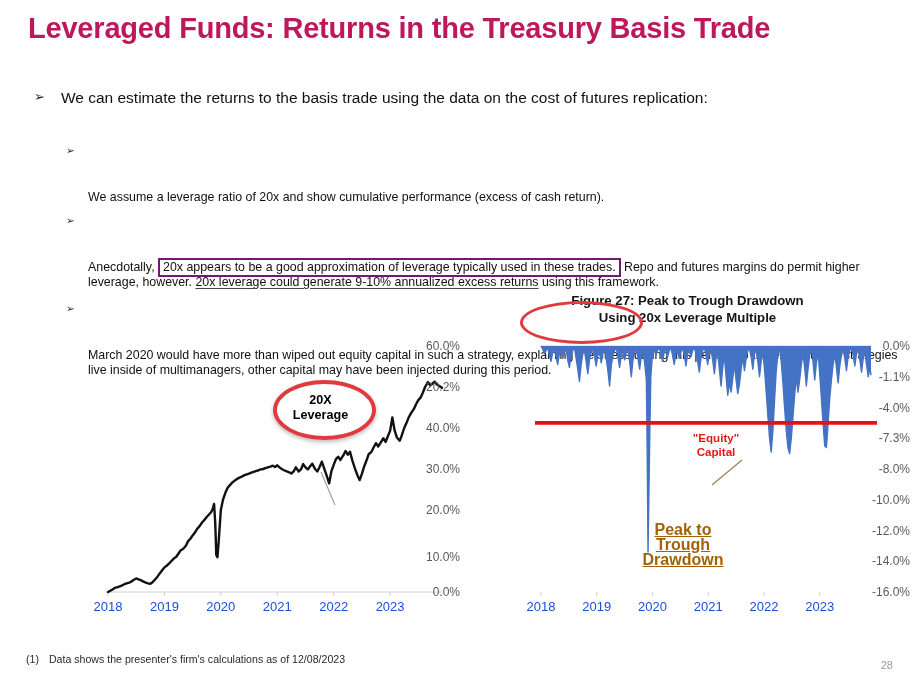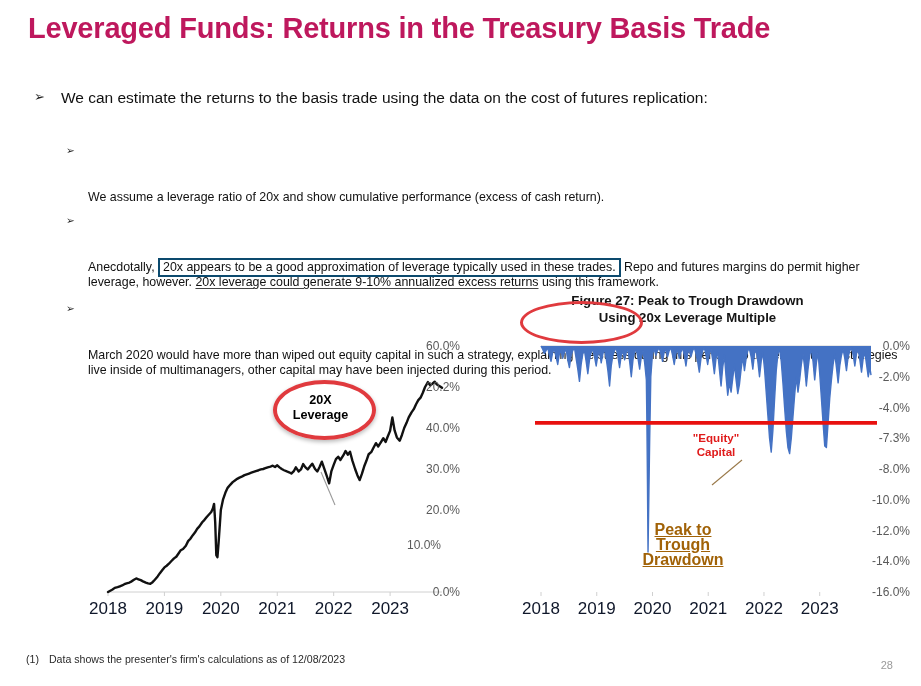--- a/index.html
+++ b/index.html
@@ -76,21 +76,21 @@
     flex: 0 0 auto;
     width: 10px;
   }
   .bullet-l2 .text {
     font-size: 12.4px;
     line-height: 15.5px;
     color: #111111;
     margin-top: 48px;
   }
   .hl-box {
-    border: 2px solid #0c4a6e;
+    border: 2px solid #701a75;
     padding: 0px 3px 1px 3px;
     display: inline;
     box-decoration-break: clone;
     -webkit-box-decoration-break: clone;
   }
   .ul-txt {
     text-decoration: underline;
     text-decoration-color: #444;
     text-underline-offset: 2px;
   }
@@ -114,22 +114,22 @@
     position: absolute;
     right: 0;
     font-size: 12px;
     color: #5a5a5a;
     text-align: right;
     white-space: nowrap;
     transform: translateY(-50%);
   }
   .xlab {
     position: absolute;
-    font-size: 17px;
-    color: #0f172a;
+    font-size: 13px;
+    color: #1d4ed8;
     transform: translateX(-50%);
     white-space: nowrap;
   }
 
   .callout-ellipse {
     position: absolute;
     border: 4px solid #e03a3e;
     border-radius: 50%;
     box-shadow: 0 2px 4px rgba(0,0,0,0.28);
     background: transparent;
@@ -226,21 +226,21 @@
           <line x1="134.41891891891822" y1="258" x2="134.41891891891822" y2="262" stroke="#d0d0d0" stroke-width="1"></line>
           <line x1="190.83783783783645" y1="258" x2="190.83783783783645" y2="262" stroke="#d0d0d0" stroke-width="1"></line>
           <line x1="247.2567567567547" y1="258" x2="247.2567567567547" y2="262" stroke="#d0d0d0" stroke-width="1"></line>
           <line x1="303.6756756756729" y1="258" x2="303.6756756756729" y2="262" stroke="#d0d0d0" stroke-width="1"></line>
           <line x1="360.0945945945911" y1="258" x2="360.0945945945911" y2="262" stroke="#d0d0d0" stroke-width="1"></line>
           <path d="M78.00 258.00 L80.26 256.77 L82.51 255.54 L84.77 253.90 L87.59 253.08 L89.85 252.26 L92.10 251.44 L94.36 250.21 L96.62 249.39 L99.44 248.57 L101.70 247.34 L103.95 245.70 L106.21 244.47 L108.47 245.29 L110.72 246.11 L112.98 247.34 L115.80 248.57 L118.06 249.39 L120.31 249.80 L122.57 248.16 L124.83 245.70 L127.65 242.42 L129.91 239.14 L132.16 236.27 L134.42 233.40 L136.68 231.76 L138.93 229.71 L141.19 227.25 L144.01 224.38 L146.27 222.74 L148.52 219.46 L150.78 216.18 L153.04 214.95 L155.86 211.67 L158.11 207.16 L160.37 204.70 L162.63 201.42 L164.89 198.55 L167.14 194.86 L169.40 192.40 L172.22 188.30 L174.48 185.84 L176.73 182.97 L178.99 180.51 L181.25 178.05 L182.94 174.36 L184.07 169.85 L185.20 188.30 L186.32 221.10 L187.45 223.15 L188.58 208.80 L190.84 176.00 L193.09 165.34 L195.35 158.78 L197.61 153.86 L200.43 150.58 L202.69 148.12 L204.94 146.48 L207.20 144.84 L209.46 143.61 L212.28 142.38 L214.53 141.15 L216.79 140.33 L219.05 139.51 L221.30 138.69 L223.56 137.87 L225.82 137.05 L228.64 136.23 L230.90 135.41 L233.15 135.00 L235.41 134.18 L237.67 133.36 L240.49 132.54 L242.74 131.72 L245.00 132.95 L247.26 131.31 L249.51 133.36 L251.77 135.00 L254.03 136.23 L256.85 137.46 L259.10 138.28 L261.36 139.51 L263.62 137.46 L265.87 133.36 L268.70 137.46 L270.95 135.41 L273.21 130.08 L275.47 133.36 L277.72 135.41 L279.98 132.54 L282.24 129.67 L285.06 135.00 L287.31 137.46 L289.57 132.95 L291.83 127.62 L294.08 134.18 L296.91 142.38 L299.16 149.35 L301.42 137.05 L303.68 130.90 L305.93 125.16 L308.19 122.70 L310.45 125.98 L313.27 121.47 L315.52 116.96 L317.78 120.65 L320.04 117.78 L322.29 126.39 L325.11 135.00 L327.37 141.15 L329.63 146.07 L331.89 139.92 L334.14 132.54 L336.40 126.80 L338.66 120.24 L341.48 117.78 L343.73 113.27 L345.99 109.17 L348.25 112.45 L350.50 108.76 L353.32 104.25 L355.58 107.94 L357.84 102.20 L360.09 96.87 L362.35 83.34 L364.61 96.46 L366.86 103.43 L369.69 106.71 L371.94 100.97 L374.20 94.00 L376.46 89.08 L378.71 83.34 L381.53 78.42 L383.79 75.14 L386.05 70.22 L388.30 66.12 L390.56 63.66 L392.82 58.74 L395.07 53.00 L397.90 48.08 L400.15 51.36 L402.41 49.72 L404.67 47.67 L406.92 50.54 L409.74 52.18 L412.00 53.82 " fill="none" stroke="#111111" stroke-width="2.4" stroke-linejoin="round" stroke-linecap="round"></path>
           <path d="M291 138 L 305 171" fill="none" stroke="#9a9a9a" stroke-width="1.1"></path>
         </svg>
       <div id="y26">
           <div class="ylab" style="top: 258px; width: 72px;">0.0%</div>
-          <div class="ylab" style="top: 211px; width: 72px; text-align: center;">10.0%</div>
+          <div class="ylab" style="top: 223px; width: 72px;">10.0%</div>
           <div class="ylab" style="top: 176px; width: 72px;">20.0%</div>
           <div class="ylab" style="top: 135px; width: 72px;">30.0%</div>
           <div class="ylab" style="top: 94px; width: 72px;">40.0%</div>
           <div class="ylab" style="top: 53px; width: 72px;">20.2%</div>
           <div class="ylab" style="top: 12px; width: 72px;">60.0%</div>
         </div>
       <div id="x26">
           <div class="xlab" style="left: 78px; top: 265px;">2018</div>
           <div class="xlab" style="left: 134.419px; top: 265px;">2019</div>
           <div class="xlab" style="left: 190.838px; top: 265px;">2020</div>
@@ -275,21 +275,21 @@
           <line x1="243.2297297297277" y1="258" x2="243.2297297297277" y2="262" stroke="#d0d0d0" stroke-width="1"></line>
           <line x1="298.9729729729702" y1="258" x2="298.9729729729702" y2="262" stroke="#d0d0d0" stroke-width="1"></line>
           <line x1="354.7162162162128" y1="258" x2="354.7162162162128" y2="262" stroke="#d0d0d0" stroke-width="1"></line>
           <path d="M76.00 12.00 L77.67 15.07 L79.34 19.69 L81.02 16.61 L82.69 13.54 L84.36 21.22 L86.03 27.38 L87.71 18.15 L89.38 15.07 L91.05 22.76 L92.72 30.45 L94.40 19.69 L96.07 16.61 L97.74 24.30 L99.41 18.15 L101.08 15.07 L102.76 25.84 L104.43 33.53 L106.10 21.22 L107.77 16.61 L109.45 13.54 L111.12 24.30 L112.79 35.06 L114.46 47.36 L116.14 30.45 L117.81 19.69 L119.48 16.61 L121.15 27.38 L122.82 39.68 L124.50 25.84 L126.17 18.15 L127.84 15.07 L129.51 22.76 L131.19 31.99 L132.86 21.22 L134.53 16.61 L136.20 28.91 L137.87 19.69 L139.55 15.07 L141.22 24.30 L142.89 36.60 L144.56 51.97 L146.24 31.99 L147.91 21.22 L149.58 16.61 L151.25 13.54 L152.93 22.76 L154.60 33.53 L156.27 21.22 L157.94 16.61 L159.61 25.84 L161.29 18.15 L162.96 15.07 L164.63 27.38 L166.30 42.75 L167.98 25.84 L169.65 18.15 L171.32 15.07 L172.99 24.30 L174.67 35.06 L176.34 22.76 L178.01 16.61 L179.68 28.91 L181.35 45.82 L181.91 88.88 L182.47 150.38 L183.03 218.03 L183.58 181.13 L184.70 104.25 L185.81 42.75 L187.49 19.69 L189.16 15.07 L190.83 21.22 L192.50 16.61 L194.18 13.54 L195.85 19.69 L197.52 27.38 L199.19 18.15 L200.86 15.07 L202.54 22.76 L204.21 16.61 L205.88 13.54 L207.55 21.22 L209.23 30.45 L210.90 19.69 L212.57 15.07 L214.24 24.30 L215.92 18.15 L217.59 13.54 L219.26 21.22 L220.93 31.99 L222.60 19.69 L224.28 15.07 L225.95 22.76 L227.62 16.61 L229.29 13.54 L230.97 19.69 L232.64 27.38 L234.31 38.14 L235.98 24.30 L237.66 16.61 L239.33 13.54 L241.00 21.22 L242.67 30.45 L244.34 19.69 L246.02 15.07 L247.69 25.84 L249.36 39.68 L251.03 24.30 L252.71 18.15 L254.38 35.06 L256.05 51.97 L257.72 33.53 L259.40 21.22 L261.07 42.75 L262.74 61.20 L264.41 48.90 L266.08 58.13 L267.76 44.29 L269.43 30.45 L271.10 45.82 L272.77 59.66 L274.45 50.44 L276.12 35.06 L277.79 22.76 L279.46 36.60 L281.14 24.30 L282.81 16.61 L284.48 15.07 L286.15 22.76 L287.82 35.06 L289.50 19.69 L291.17 15.07 L292.84 27.38 L294.51 42.75 L296.19 27.38 L297.86 18.15 L299.53 35.06 L301.20 58.13 L302.87 81.19 L304.55 104.25 L306.22 118.09 L307.89 96.56 L309.56 65.81 L311.24 36.60 L312.91 19.69 L314.58 15.07 L316.25 27.38 L317.93 48.90 L319.60 73.50 L321.27 96.56 L322.94 113.47 L324.61 119.63 L326.29 104.25 L327.96 82.72 L329.63 61.20 L331.30 42.75 L332.98 58.13 L334.65 45.82 L336.32 30.45 L337.99 19.69 L339.67 33.53 L341.34 51.97 L343.01 35.06 L344.68 21.22 L346.35 15.07 L348.03 27.38 L349.70 45.82 L351.37 28.91 L353.04 18.15 L354.72 39.68 L356.39 64.28 L358.06 88.88 L359.73 111.94 L361.41 113.47 L363.08 88.88 L364.75 64.28 L366.42 45.82 L368.09 30.45 L369.77 19.69 L371.44 33.53 L373.11 48.90 L374.78 31.99 L376.46 21.22 L378.13 15.07 L379.80 24.30 L381.47 36.60 L383.15 22.76 L384.82 16.61 L386.49 13.54 L388.16 21.22 L389.83 31.99 L391.51 19.69 L393.18 15.07 L394.85 25.84 L396.52 38.14 L398.20 24.30 L399.87 18.15 L401.54 30.45 L403.21 42.75 L404.89 33.53 L406.00 41.21 L406.00 12.00 L76.00 12.00 Z" fill="#4472C4" stroke="none" fill-opacity="1"></path>
           <path d="M76.00 12.00 L77.67 15.07 L79.34 19.69 L81.02 16.61 L82.69 13.54 L84.36 21.22 L86.03 27.38 L87.71 18.15 L89.38 15.07 L91.05 22.76 L92.72 30.45 L94.40 19.69 L96.07 16.61 L97.74 24.30 L99.41 18.15 L101.08 15.07 L102.76 25.84 L104.43 33.53 L106.10 21.22 L107.77 16.61 L109.45 13.54 L111.12 24.30 L112.79 35.06 L114.46 47.36 L116.14 30.45 L117.81 19.69 L119.48 16.61 L121.15 27.38 L122.82 39.68 L124.50 25.84 L126.17 18.15 L127.84 15.07 L129.51 22.76 L131.19 31.99 L132.86 21.22 L134.53 16.61 L136.20 28.91 L137.87 19.69 L139.55 15.07 L141.22 24.30 L142.89 36.60 L144.56 51.97 L146.24 31.99 L147.91 21.22 L149.58 16.61 L151.25 13.54 L152.93 22.76 L154.60 33.53 L156.27 21.22 L157.94 16.61 L159.61 25.84 L161.29 18.15 L162.96 15.07 L164.63 27.38 L166.30 42.75 L167.98 25.84 L169.65 18.15 L171.32 15.07 L172.99 24.30 L174.67 35.06 L176.34 22.76 L178.01 16.61 L179.68 28.91 L181.35 45.82 L181.91 88.88 L182.47 150.38 L183.03 218.03 L183.58 181.13 L184.70 104.25 L185.81 42.75 L187.49 19.69 L189.16 15.07 L190.83 21.22 L192.50 16.61 L194.18 13.54 L195.85 19.69 L197.52 27.38 L199.19 18.15 L200.86 15.07 L202.54 22.76 L204.21 16.61 L205.88 13.54 L207.55 21.22 L209.23 30.45 L210.90 19.69 L212.57 15.07 L214.24 24.30 L215.92 18.15 L217.59 13.54 L219.26 21.22 L220.93 31.99 L222.60 19.69 L224.28 15.07 L225.95 22.76 L227.62 16.61 L229.29 13.54 L230.97 19.69 L232.64 27.38 L234.31 38.14 L235.98 24.30 L237.66 16.61 L239.33 13.54 L241.00 21.22 L242.67 30.45 L244.34 19.69 L246.02 15.07 L247.69 25.84 L249.36 39.68 L251.03 24.30 L252.71 18.15 L254.38 35.06 L256.05 51.97 L257.72 33.53 L259.40 21.22 L261.07 42.75 L262.74 61.20 L264.41 48.90 L266.08 58.13 L267.76 44.29 L269.43 30.45 L271.10 45.82 L272.77 59.66 L274.45 50.44 L276.12 35.06 L277.79 22.76 L279.46 36.60 L281.14 24.30 L282.81 16.61 L284.48 15.07 L286.15 22.76 L287.82 35.06 L289.50 19.69 L291.17 15.07 L292.84 27.38 L294.51 42.75 L296.19 27.38 L297.86 18.15 L299.53 35.06 L301.20 58.13 L302.87 81.19 L304.55 104.25 L306.22 118.09 L307.89 96.56 L309.56 65.81 L311.24 36.60 L312.91 19.69 L314.58 15.07 L316.25 27.38 L317.93 48.90 L319.60 73.50 L321.27 96.56 L322.94 113.47 L324.61 119.63 L326.29 104.25 L327.96 82.72 L329.63 61.20 L331.30 42.75 L332.98 58.13 L334.65 45.82 L336.32 30.45 L337.99 19.69 L339.67 33.53 L341.34 51.97 L343.01 35.06 L344.68 21.22 L346.35 15.07 L348.03 27.38 L349.70 45.82 L351.37 28.91 L353.04 18.15 L354.72 39.68 L356.39 64.28 L358.06 88.88 L359.73 111.94 L361.41 113.47 L363.08 88.88 L364.75 64.28 L366.42 45.82 L368.09 30.45 L369.77 19.69 L371.44 33.53 L373.11 48.90 L374.78 31.99 L376.46 21.22 L378.13 15.07 L379.80 24.30 L381.47 36.60 L383.15 22.76 L384.82 16.61 L386.49 13.54 L388.16 21.22 L389.83 31.99 L391.51 19.69 L393.18 15.07 L394.85 25.84 L396.52 38.14 L398.20 24.30 L399.87 18.15 L401.54 30.45 L403.21 42.75 L404.89 33.53 L406.00 41.21 " fill="none" stroke="#4472C4" stroke-width="1.4" stroke-linejoin="round"></path>
           <line x1="70" y1="88.875" x2="412" y2="88.875" stroke="#E8110F" stroke-width="3.6"></line>
           <path d="M247 151 L 277 126" fill="none" stroke="#9a7a4a" stroke-width="1.1"></path>
         </svg>
       <div id="y27">
           <div class="ylab" style="top: 12px; width: 70px;">0.0%</div>
-          <div class="ylab" style="top: 42.75px; width: 70px;">-2.0%</div>
+          <div class="ylab" style="top: 42.75px; width: 70px;">-1.1%</div>
           <div class="ylab" style="top: 73.5px; width: 70px;">-4.0%</div>
           <div class="ylab" style="top: 104.25px; width: 70px;">-7.3%</div>
           <div class="ylab" style="top: 135px; width: 70px;">-8.0%</div>
           <div class="ylab" style="top: 165.75px; width: 70px;">-10.0%</div>
           <div class="ylab" style="top: 196.5px; width: 70px;">-12.0%</div>
           <div class="ylab" style="top: 227.25px; width: 70px;">-14.0%</div>
           <div class="ylab" style="top: 258px; width: 70px;">-16.0%</div>
         </div>
       <div id="x27">
           <div class="xlab" style="left: 76px; top: 265px;">2018</div>

